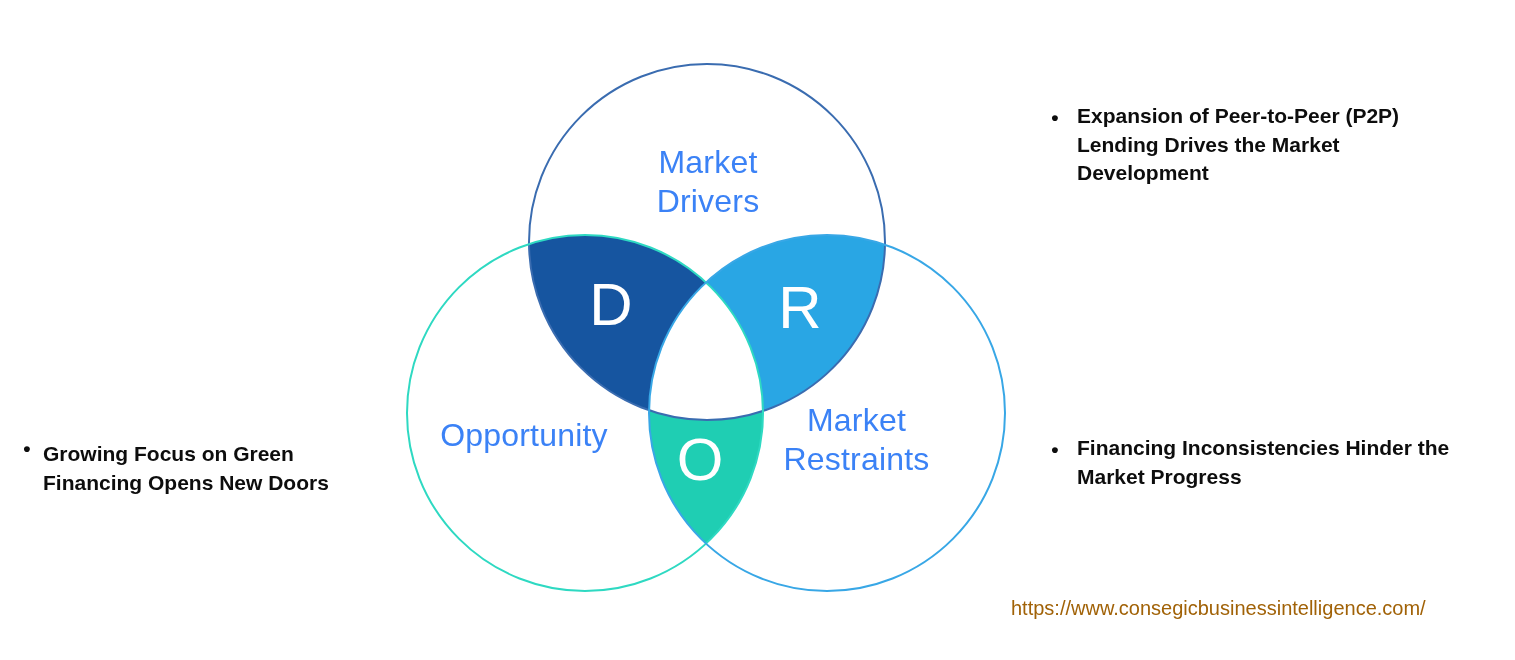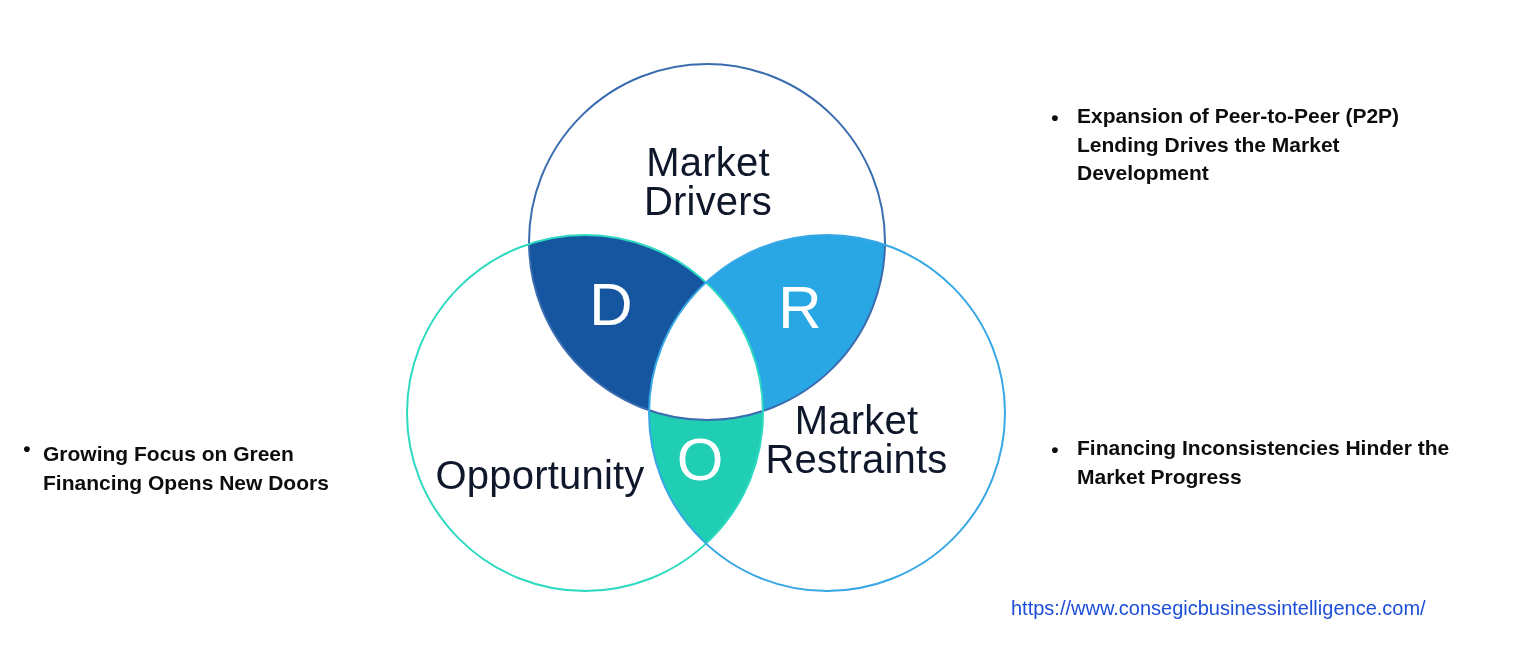--- a/index.html
+++ b/index.html
@@ -17,22 +17,22 @@
   }
   #venn-svg {
     position: absolute;
     left: 0;
     top: 0;
     width: 1515px;
     height: 660px;
   }
   .circle-label {
     position: absolute;
-    color: #0f172a;
-    font-size: 40px;
+    color: #3b82f6;
+    font-size: 32px;
     line-height: 39px;
     text-align: center;
     white-space: pre-line;
     letter-spacing: 0.2px;
   }
   .overlap-letter {
     position: absolute;
     color: #ffffff;
     font-size: 60px;
     line-height: 60px;
@@ -64,21 +64,21 @@
     margin-right: 9px;
     transform: translateY(-5px);
   }
   .bullet-right .bullet-text { width: 390px; }
   .bullet-left  { line-height: 29px; }
   .bullet-left .bullet-text  { width: 330px; }
   .footer-url {
     position: absolute;
     left: 1011px;
     top: 596px;
-    color: #1d4ed8;
+    color: #a16207;
     font-size: 20px;
     line-height: 24px;
     font-weight: 400;
   }
 </style>
 </head>
 <body>
 
 <div id="canvas">
 
@@ -103,21 +103,21 @@
     </g>
 
     <circle cx="707" cy="242" r="178" fill="none" stroke-width="2" stroke="#3a6cb0"></circle>
     <circle cx="585" cy="413" r="178" fill="none" stroke-width="2" stroke="#2ed9c2"></circle>
     <circle cx="827" cy="413" r="178" fill="none" stroke-width="2" stroke="#38a7e6"></circle>
   </svg>
 
   <div class="circle-label" style="left:608px; top:143px; width:200px;">Market
 Drivers</div>
 
-  <div class="circle-label" style="left:420px; top:416px; width:240px;margin-top:40px;">Opportunity</div>
+  <div class="circle-label" style="left:404px; top:416px; width:240px;">Opportunity</div>
 
   <div class="circle-label" style="left:754px; top:401px; width:205px;">Market
 Restraints</div>
 
   <div class="overlap-letter" style="left:579px; top:275px;">D</div>
 
   <div class="overlap-letter" style="left:768px; top:278px;">R</div>
 
   <div class="overlap-letter" style="left:668px; top:430px;">O</div>
 

